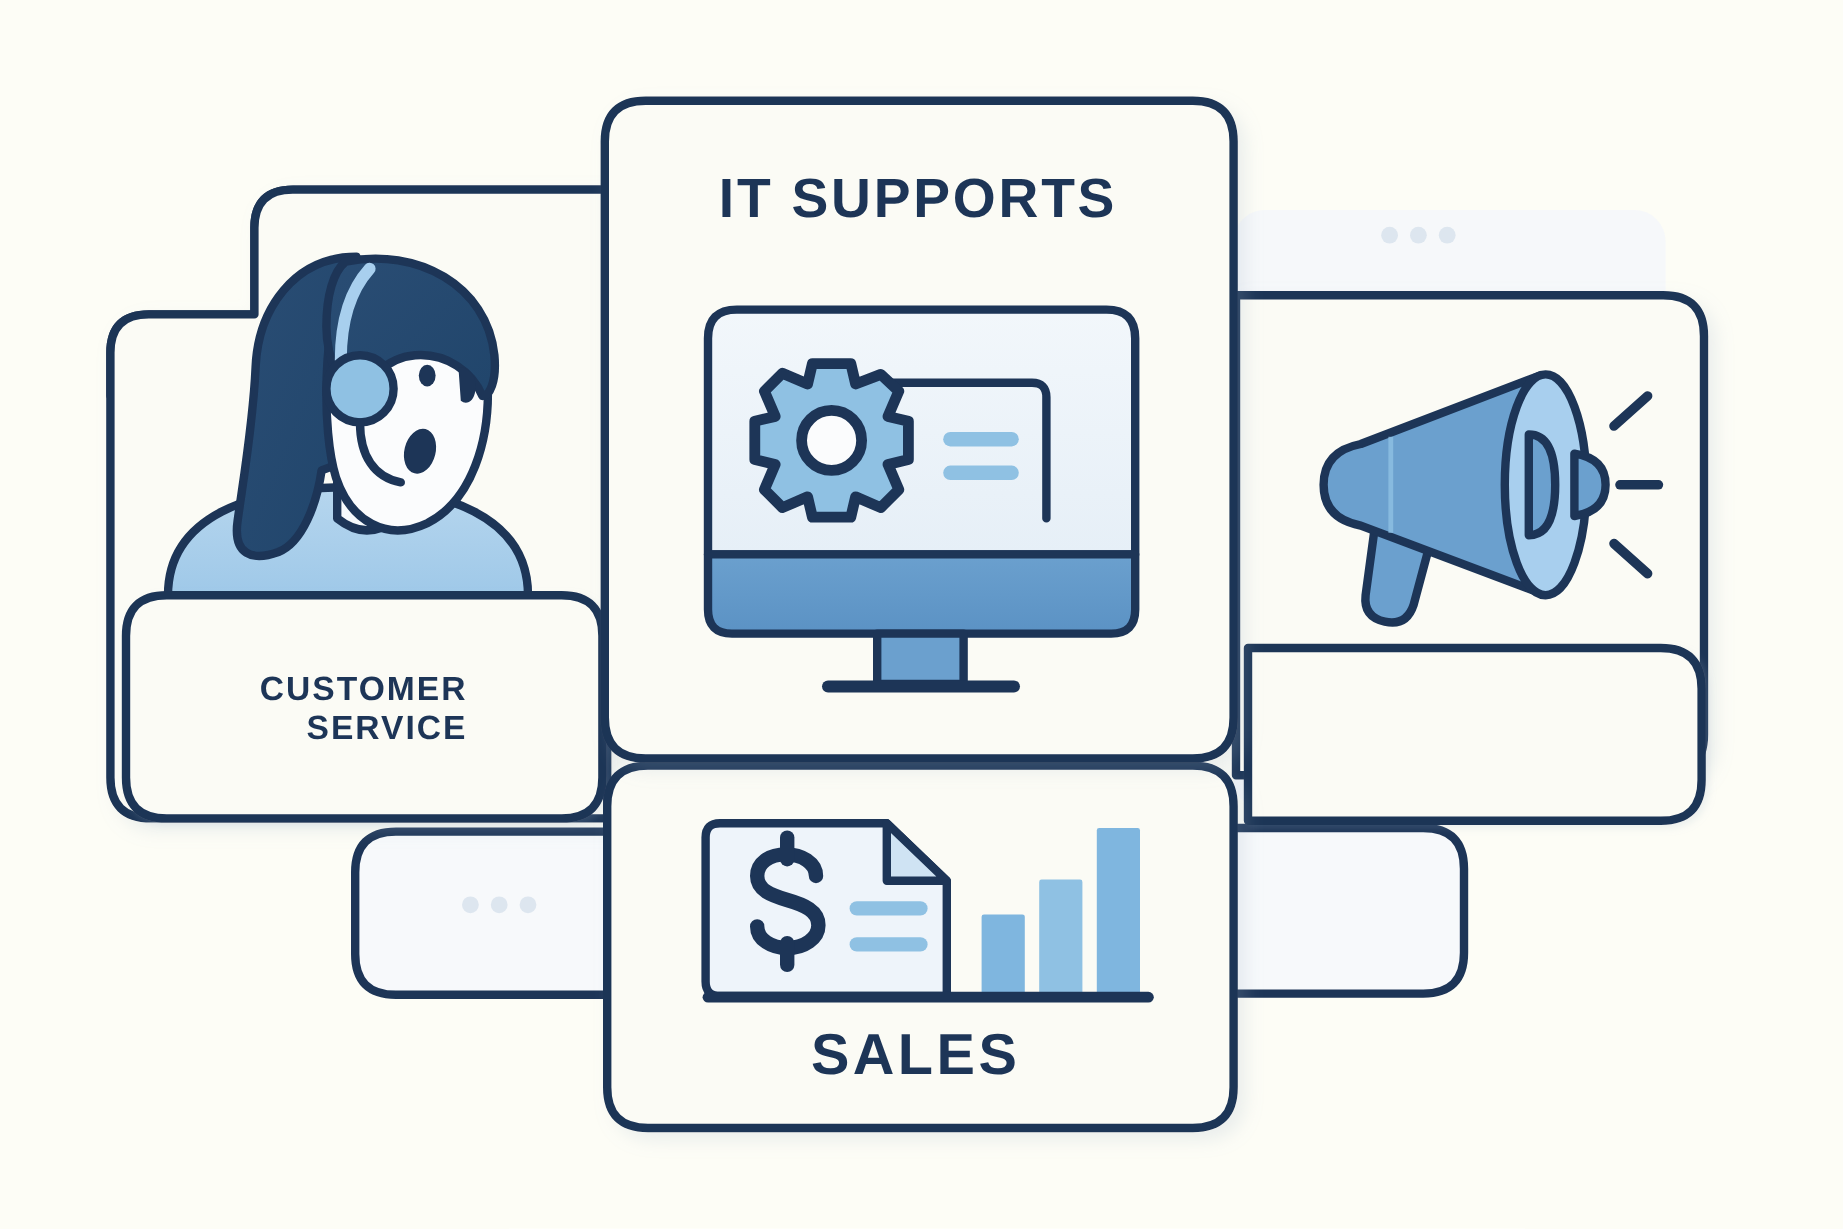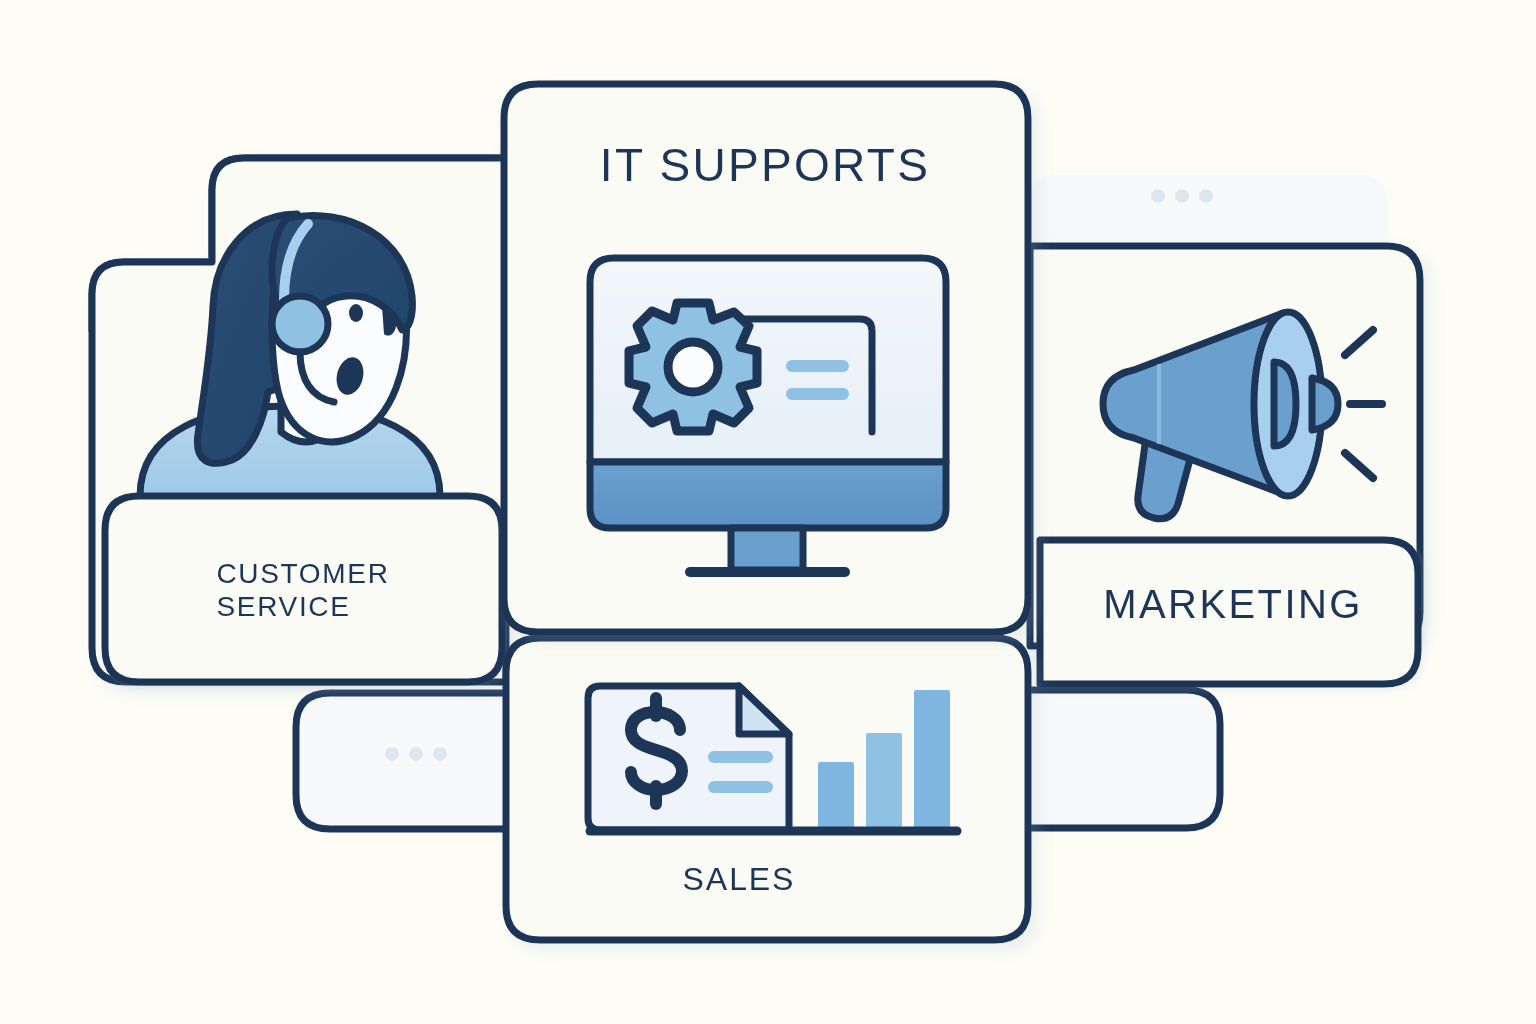--- a/index.html
+++ b/index.html
@@ -22,33 +22,33 @@
     left: 0;
     top: 0;
     width: 1536px;
     height: 1024px;
   }
   .label-text {
     position: absolute;
     display: flex;
     align-items: center;
     justify-content: center;
-    text-align: left;
+    text-align: right;
     font-family: "Liberation Sans", sans-serif;
-    font-weight: 400;
+    font-weight: 700;
     color: #1d3557;
     letter-spacing: 0.06em;
     line-height: 1.18;
     pointer-events: none;
     white-space: pre-line;
   }
   #title-it { left: 500px; top: 130px; width: 530px; height: 70px; font-size: 46px; letter-spacing: 0.05em; }
   #label-cs { left: 108px; top: 520px; width: 390px; height: 140px; font-size: 28px; }
   #label-mk { left: 1048px; top: 560px; width: 370px; height: 90px; font-size: 40px; }
-  #label-sl { left: 484px; top: 845px; width: 510px; height: 70px; font-size: 32px; }
+  #label-sl { left: 508px; top: 845px; width: 510px; height: 70px; font-size: 48px; }
 </style>
 </head>
 <body>
 
 <div id="stage">
 
   <svg class="layer" viewBox="0 0 1536 1024" xmlns="http://www.w3.org/2000/svg">
     <defs>
       <linearGradient id="gShirt" x1="0" y1="0" x2="0" y2="1">
         <stop offset="0%" stop-color="#b6d6ee"></stop>
@@ -213,17 +213,16 @@
       <circle cx="416" cy="754" r="7"></circle>
       <circle cx="440" cy="754" r="7"></circle>
     </g>
   </svg>
 
   <div class="label-text" id="title-it">IT SUPPORTS</div>
 
   <div class="label-text" id="label-cs">CUSTOMER
 SERVICE</div>
 
-  <div class="label-text" id="label-mk">MARKETING</div>
 
   <div class="label-text" id="label-sl">SALES</div>
 
 </div>
 
 </body></html>

